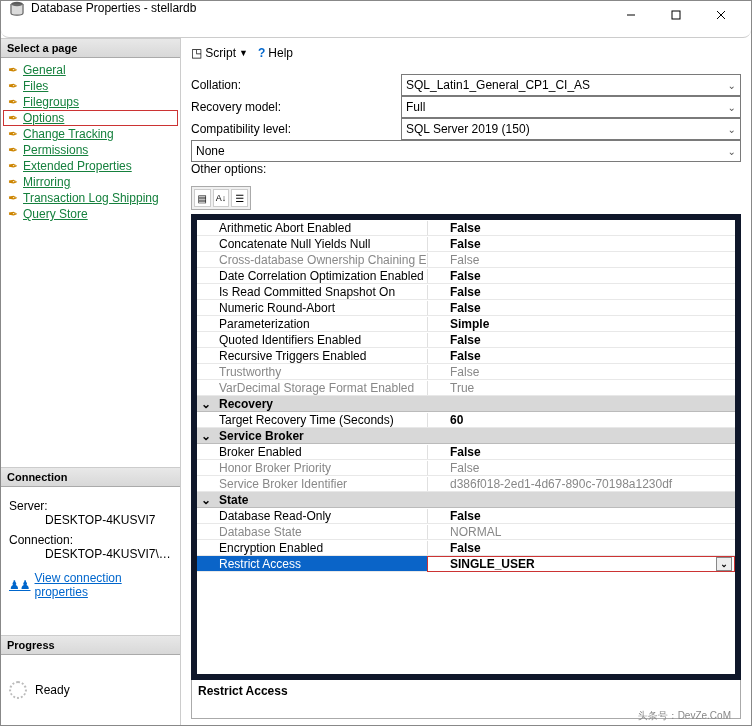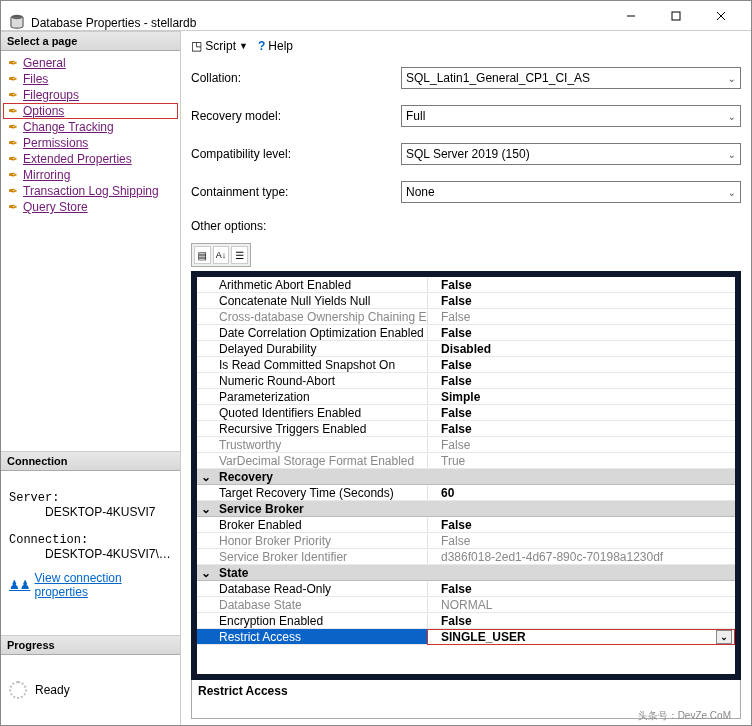--- a/index.html
+++ b/index.html
@@ -1,55 +1,55 @@
 <!DOCTYPE html>
 <html><head>
 <meta charset="utf-8">
 <style>
 * { box-sizing: border-box; margin: 0; padding: 0; font-family: "Segoe UI", Tahoma, sans-serif; font-size: 12px; }
 body { width: 752px; height: 726px; background: #fff; border: 1px solid #888; display: flex; flex-direction: column; }
-.titlebar { height: 30px; display: flex; align-items: flex-end; padding: 0 8px; border-bottom: 1px solid #ccc; }
+.titlebar { height: 37px; display: flex; align-items: flex-start; padding: 0 8px; border-bottom: 1px solid #ccc; border-radius: 8px; }
 .titlebar .db-icon { width: 16px; height: 16px; margin-right: 6px; }
 .titlebar .title { flex: 1; font-size: 12px; }
 .titlebar .winbtns { display: flex; gap: 0; }
 .titlebar .winbtn { width: 45px; height: 28px; display:flex; align-items:center; justify-content:center; cursor:pointer; }
 .titlebar .winbtn svg { width:10px; height:10px; }
 .body { flex:1; display:flex; min-height:0; }
 .sidebar { width: 180px; display:flex; flex-direction:column; border-right:1px solid #ccc; }
 .panel-header { background: linear-gradient(#e8e8e8,#d8d8d8); border-top:1px solid #ccc; border-bottom:1px solid #aaa; padding: 3px 6px; font-weight:bold; font-size:11px; }
 .page-list { padding: 4px 2px; flex:0 0 auto; }
 .page-item { display:flex; align-items:center; gap:4px; padding:1px 4px; font-size:12px; color:#000; cursor:pointer; }
 .page-item .pin { width:12px; text-align:center; color:#cc8400; }
-.page-item .lbl { color:#701a75; text-decoration:underline; }
+.page-item .lbl { color:#15803d; text-decoration:underline; }
 .page-item.selected { outline:1px solid #cc3333; outline-offset:-1px; }
 .spacer { flex:1; }
 .conn-block { padding:6px 8px; font-size:12px; }
-.conn-block .lbl { margin-top:14px;font-family:Liberation Mono, monospace; }
+.conn-block .lbl { margin-top:6px; }
 .conn-block .val { white-space:nowrap; overflow:hidden; text-overflow:ellipsis;margin-left:36px; }
 .conn-link { color:#0066cc; text-decoration:underline; display:flex; align-items:center; gap:4px; margin-top:10px; cursor:pointer; }
 .prog { padding: 26px 8px; display:flex; align-items:center; gap:8px; }
 .prog .spinner { width:18px; height:18px; border:2px dotted #bbb; border-radius:50%; }
 .main { flex:1; display:flex; flex-direction:column; padding:8px 10px 6px 10px; min-width:0; }
 .toolbar { display:flex; align-items:center; gap:10px; margin-bottom:14px; }
 .toolbar .itm { display:flex; align-items:center; gap:3px; cursor:pointer; }
-.form-rows { display:flex; flex-direction:column; gap:16px; margin-bottom:10px; }
+.form-rows { display:flex; flex-direction:column; gap:0; margin-bottom:10px; }
 .form-row { display:flex; align-items:center; }
 .form-row .flabel { width:210px; }
 .form-row select, .form-row .sel { flex:1; height:22px; border:1px solid #7a7a7a; padding:0 4px; background:#fff; appearance:none; position:relative; }
 .sel { display:flex; align-items:center; justify-content:space-between; }
 .sel .arr { font-size:10px; color:#555; }
 .grid-toolbar { border:1px solid #aaa; padding:2px; background:#f0f0f0; width:60px; height:24px; display:flex; align-items:center; gap:2px; margin-bottom:4px;}
 .grid-toolbar .tbtn { width:18px; height:18px; display:flex; align-items:center; justify-content:center; background:#fff; border:1px solid #ccc; font-size:10px;}
 .prop-grid { border:6px solid #0f172a; flex:1; overflow:auto; background:#fff; }
 .prop-row { display:flex; border-bottom:1px solid #e8e8e8; height:16px; align-items:center; }
 .prop-row.cat { background:#d8d8d8; font-weight:bold; border-bottom:1px solid #bbb; }
 .prop-row.cat .expand { width:18px; text-align:center; cursor:pointer; }
 .prop-row .pname { width:230px; padding-left:22px; white-space:nowrap; overflow:hidden; }
 .prop-row.cat .pname { padding-left:4px; width:auto; }
-.prop-row .pval { flex:1; padding-left:13px; font-weight:bold; border-left:1px solid #e0e0e0; white-space:nowrap; overflow:hidden; }
+.prop-row .pval { flex:1; padding-left:22px; font-weight:bold; border-left:1px solid #e0e0e0; white-space:nowrap; overflow:hidden; }
 .prop-row.disabled .pname, .prop-row.disabled .pval { color:#888; font-weight:normal; }
 .prop-row .pval.nor { font-weight:normal; }
 .prop-row.selected { background:#0a64c8; color:#fff; }
 .prop-row.selected .pval { background:#fff; color:#000; border:1px solid #cc3333; display:flex; justify-content:space-between; align-items:center; padding-right:2px;}
 .prop-row.selected .pval .dd { width:16px; height:14px; border:1px solid #888; background:#eee; display:flex; align-items:center; justify-content:center; font-size:9px;}
 .desc-box { border:1px solid #aaa; border-top:none; padding:4px 6px 20px 6px; font-weight:bold; }
 .watermark { position:absolute; right:20px; bottom:8px; color:#0066cc; font-size:22px; font-weight:bold; letter-spacing:2px; opacity:0.9; pointer-events:none;}
 .watermark2 { position:absolute; right:20px; bottom:2px; color:#888; font-size:10px; pointer-events:none;}
 .main-outer { position:relative; flex:1; display:flex; min-height:0;}
 </style>
@@ -180,21 +180,20 @@
             </div>
       </div>
       <div class="form-row">
         <div class="flabel">Compatibility level:</div>
         <div class="sel">
               <span>SQL Server 2019 (150)</span>
               <span class="arr">⌄</span>
             </div>
       </div>
       <div class="form-row">
-        <div class="flabel">Containment type:</div>
         <div class="sel">
               <span>None</span>
               <span class="arr">⌄</span>
             </div>
       </div>
       <div class="form-row">
             <div class="flabel">Other options:</div>
           </div>
     </div>
 
@@ -213,24 +212,20 @@
             <span class="pname">Concatenate Null Yields Null</span>
             <span class="pval">False</span>
           </div>
           <div class="prop-row disabled">
             <span class="pname">Cross-database Ownership Chaining Enabled</span>
             <span class="pval nor">False</span>
           </div>
           <div class="prop-row">
             <span class="pname">Date Correlation Optimization Enabled</span>
             <span class="pval">False</span>
-          </div>
-          <div class="prop-row">
-            <span class="pname">Delayed Durability</span>
-            <span class="pval">Disabled</span>
           </div>
           <div class="prop-row">
             <span class="pname">Is Read Committed Snapshot On</span>
             <span class="pval">False</span>
           </div>
           <div class="prop-row">
             <span class="pname">Numeric Round-Abort</span>
             <span class="pval">False</span>
           </div>
           <div class="prop-row">

